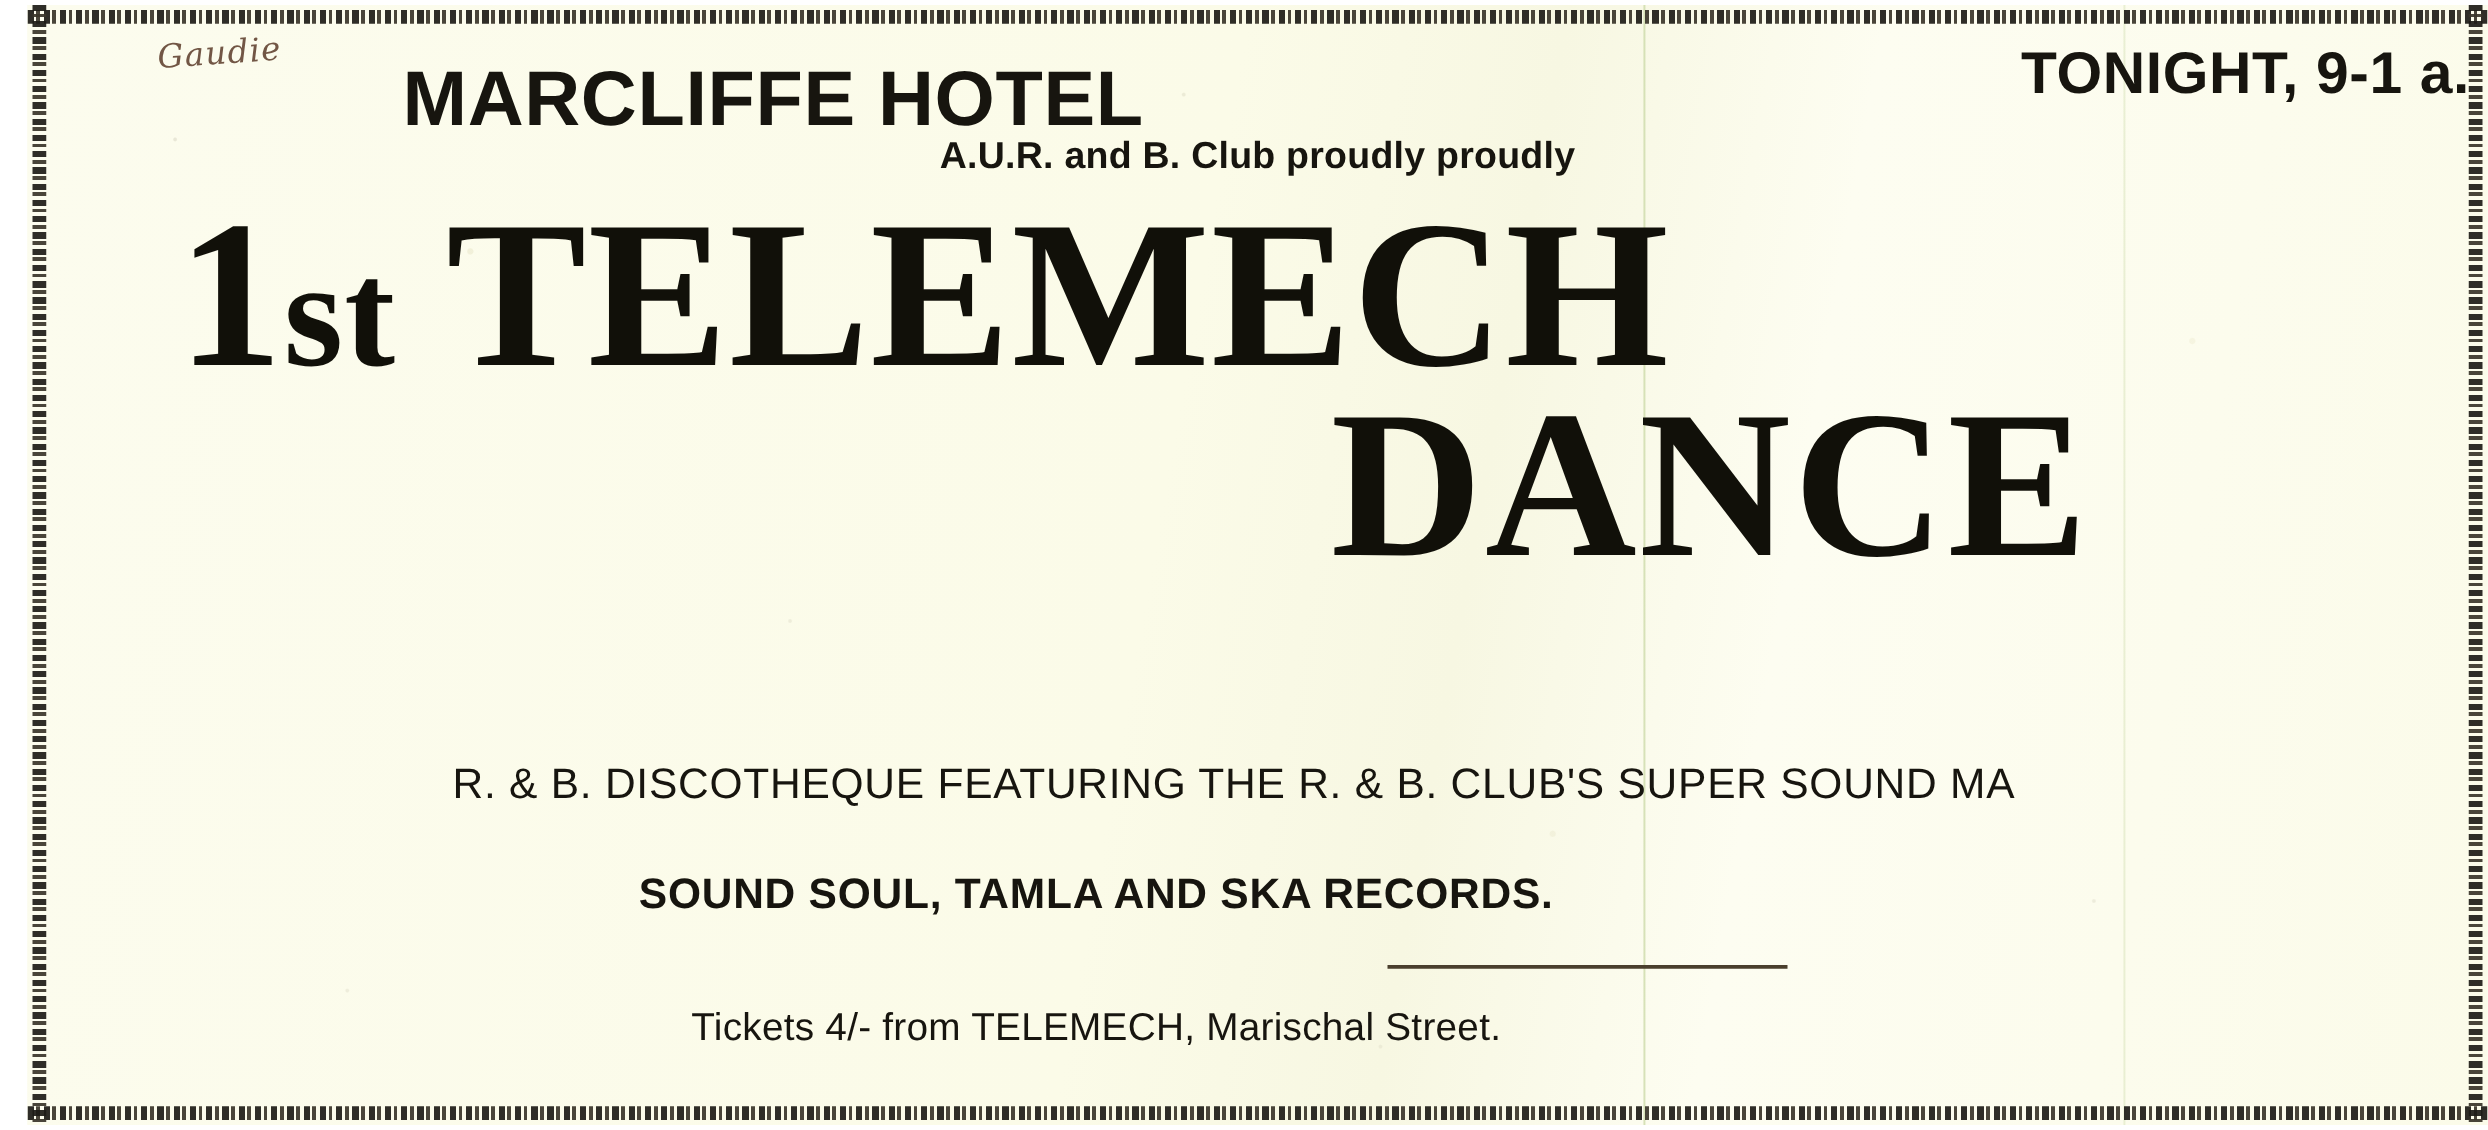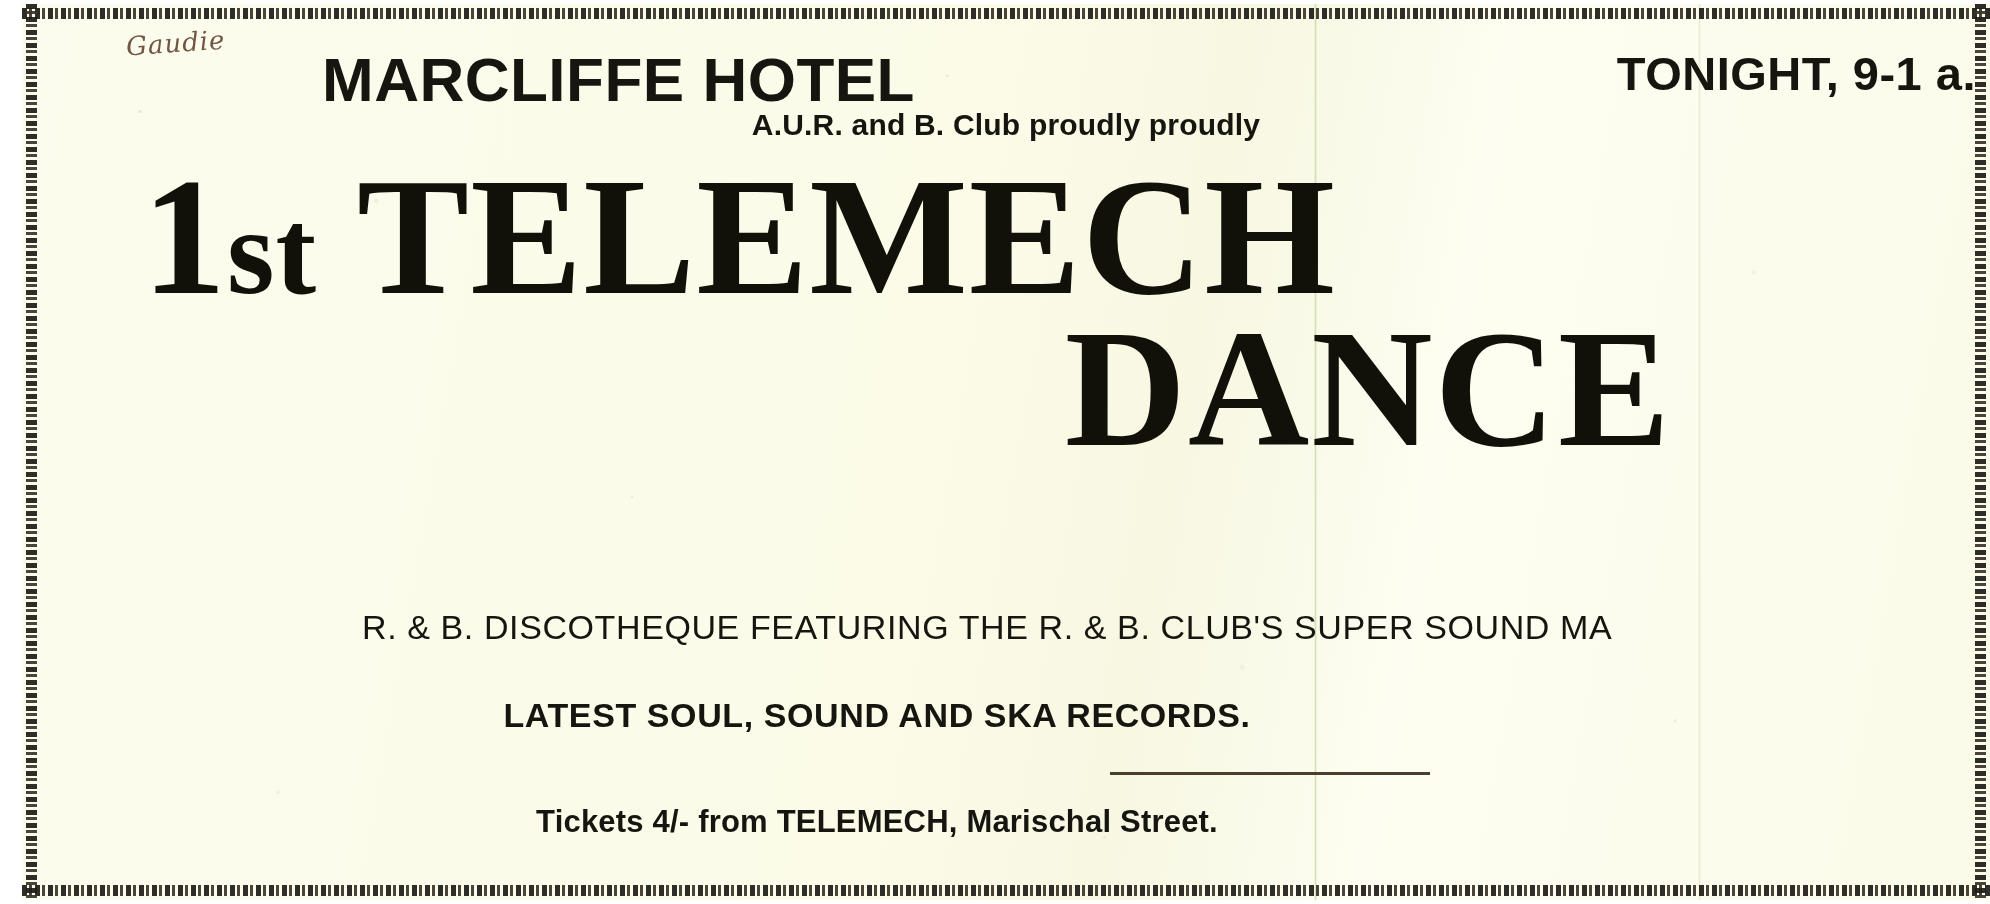--- a/index.html
+++ b/index.html
@@ -132,21 +132,20 @@
   .time {
     position: absolute;
     right: 14px;
     top: 26px;
     font-size: 47px;
     font-weight: bold;
     letter-spacing: 0.5px;
     color: #17150f;
     white-space: nowrap;
     font-family: "Liberation Sans", sans-serif;
-    margin-top: 16px;
   }
 
   .presents {
     position: absolute;
     left: 0; right: 0;
     top: 104px;
     text-align: center;
     font-size: 30px;
     font-weight: bold;
     letter-spacing: .2px;
@@ -218,21 +217,21 @@
     background: #4a3f2d;
   }
 
   .tickets {
     position: absolute;
     left: 0;
     top: 800px;
     width: 1710px;
     text-align: center;
     font-size: 31px;
-    font-weight: bold;
+    font-weight: normal;
     letter-spacing: .2px;
     color: #17150f;
     white-space: nowrap;
   }
 </style>
 </head>
 <body>
 
 <div id="scan">
   <div class="paper">
@@ -258,21 +257,21 @@
 
       <div class="headline1">
         <span>1</span><span class="small">st</span>
         <span>TELEMECH</span>
       </div>
 
       <div class="headline2">DANCE</div>
 
       <div class="line1">R. &amp; B. DISCOTHEQUE FEATURING THE R. &amp; B. CLUB'S SUPER SOUND MA</div>
 
-      <div class="line2">LATEST SOUL, SOUND AND SKA RECORDS.</div>
+      <div class="line2">SOUND SOUL, TAMLA AND SKA RECORDS.</div>
 
       <div class="rule"></div>
 
       <div class="tickets">Tickets 4/- from TELEMECH, Marischal Street.</div>
 
     </div>
   </div>
 </div>
 
 </body></html>

